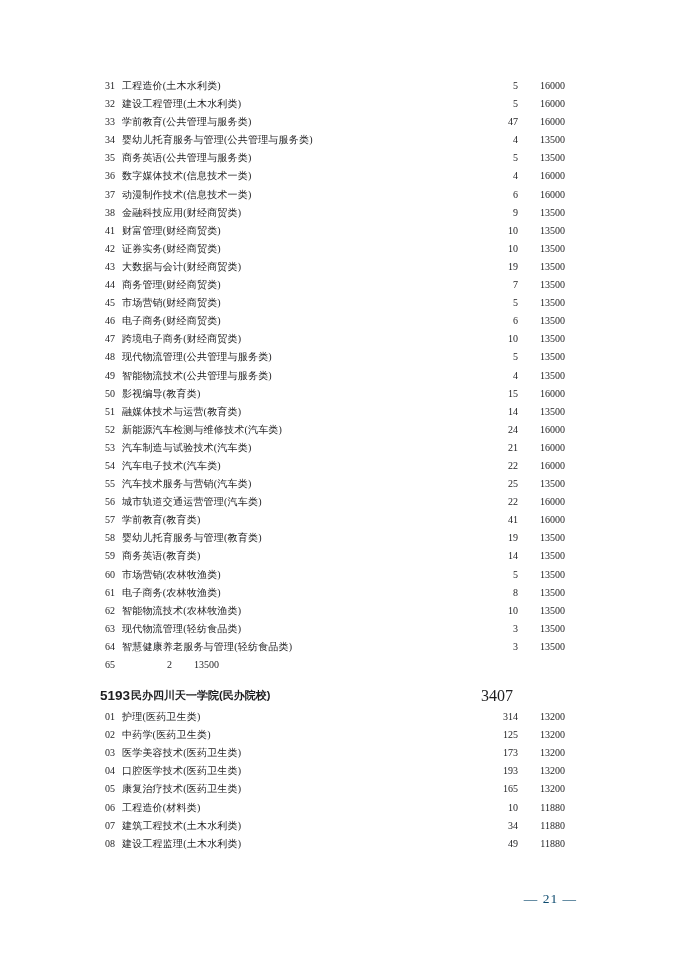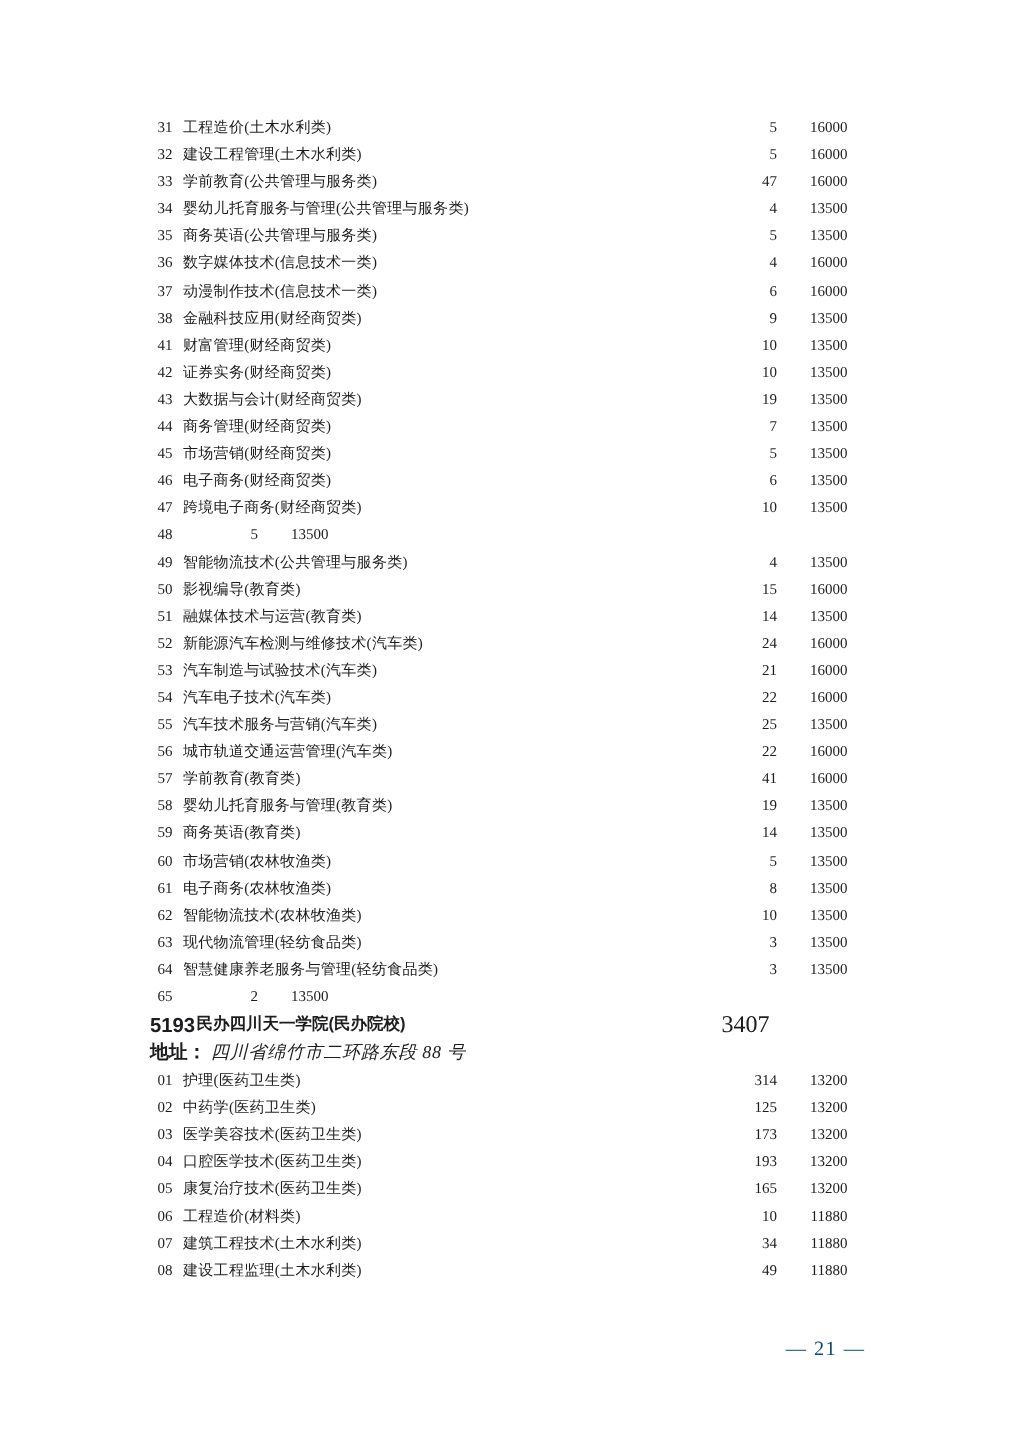--- a/index.html
+++ b/index.html
@@ -46,21 +46,21 @@
     width: 50px;
     text-align: right;
   }
   .row .fee {
     flex: 0 0 auto;
     width: 47px;
     text-align: right;
   }
   .college-header {
     display: flex;
-    margin-top: 0;
+    margin-top: 12px;
     margin-left: 100px;
     width: 465px;
     height: 19px;
     line-height: 19px;
     white-space: nowrap;
   }
   .college-header .c-code {
     font-family: "Liberation Sans", "DejaVu Sans", sans-serif;
     font-weight: bold;
     font-size: 13.5px;
@@ -199,20 +199,21 @@
     <span class="fee">13500</span>
   </div>
         <div class="row">
     <span class="code">47</span>
     <span class="name">跨境电子商务(财经商贸类)</span>
     <span class="count">10</span>
     <span class="fee">13500</span>
   </div>
         <div class="row">
     <span class="code">48</span>
+    <span class="name">现代物流管理(公共管理与服务类)</span>
     <span class="count">5</span>
     <span class="fee">13500</span>
   </div>
         <div class="row">
     <span class="code">49</span>
     <span class="name">智能物流技术(公共管理与服务类)</span>
     <span class="count">4</span>
     <span class="fee">13500</span>
   </div>
         <div class="row">
@@ -311,24 +312,20 @@
     <span class="fee">13500</span>
   </div>
       </div>
 
     <div class="college-header">
       <span class="c-code">5193</span>
       <span class="c-name">民办四川天一学院(民办院校)</span>
       <span class="c-total">3407</span>
     </div>
 
-    <div class="address-line">
-      <span class="addr-label">地址：</span>
-      <span class="addr-text">四川省绵竹市二环路东段 88 号</span>
-    </div>
 
     <div class="rows college-rows" id="college-rows">
         <div class="row">
     <span class="code">01</span>
     <span class="name">护理(医药卫生类)</span>
     <span class="count">314</span>
     <span class="fee">13200</span>
   </div>
         <div class="row">
     <span class="code">02</span>

